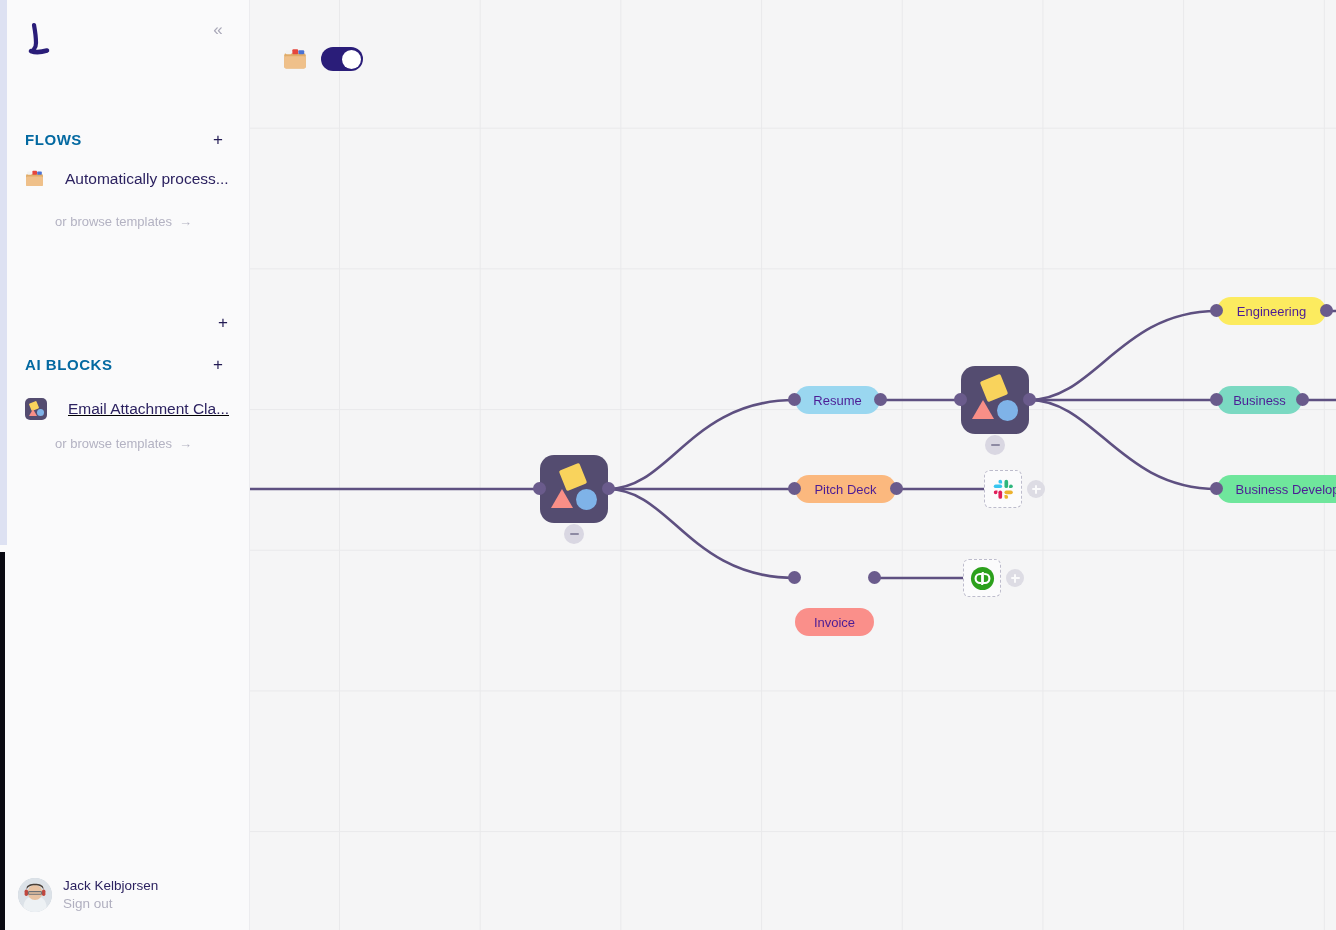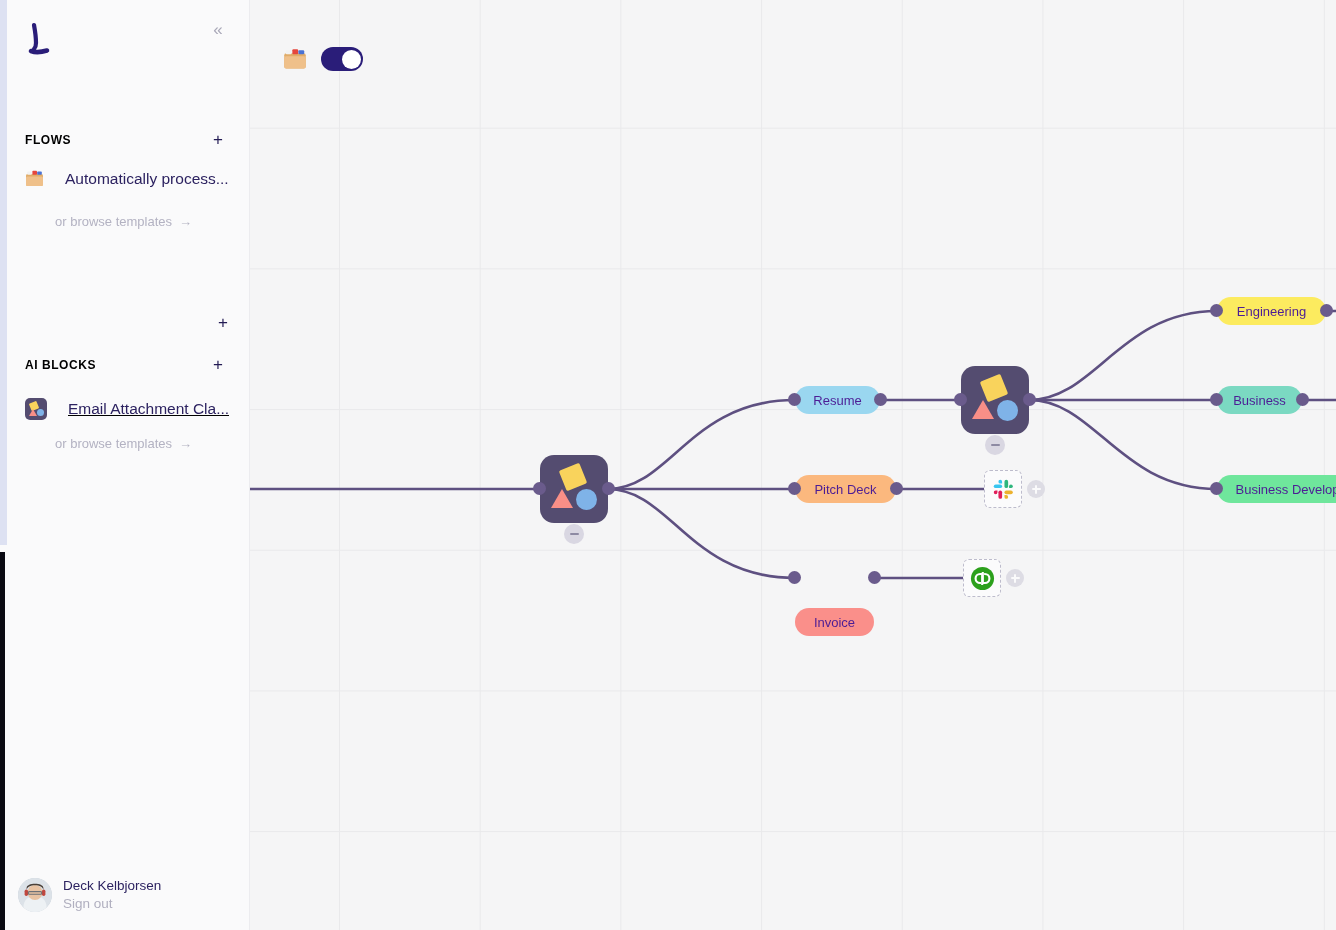--- a/index.html
+++ b/index.html
@@ -60,24 +60,24 @@
 
   .section-head {
     position: absolute;
     left: 25px;
     width: 200px;
     display: flex;
     align-items: center;
     justify-content: space-between;
   }
   .section-title {
-    font-size: 12px;
+    font-size: 15px;
     font-weight: bold;
     letter-spacing: 0.55px;
-    color: #000000;
+    color: #0369a1;
   }
   .plus-btn {
     font-size: 17px;
     color: #231B54;
     line-height: 1;
     cursor: pointer;
     user-select: none;
     padding: 0 2px;
     font-weight: 400;
   }
@@ -387,21 +387,21 @@
           <circle cx="17" cy="17" r="17" fill="#DCE2E8"></circle>
           <circle cx="17" cy="29" r="11.5" fill="#EDF1F4"></circle>
           <circle cx="17" cy="14.5" r="7.6" fill="#E8C3A3"></circle>
           <path d="M8.6 12.6 C8.6 5.6 25.4 5.6 25.4 12.6 L25.4 10 C25.4 4.4 8.6 4.4 8.6 10 Z" fill="#4A4038"></path>
           <rect x="6.6" y="11.6" width="3.4" height="6.4" rx="1.7" fill="#C0473E"></rect>
           <rect x="24" y="11.6" width="3.4" height="6.4" rx="1.7" fill="#C0473E"></rect>
           <rect x="10.2" y="13.6" width="13.6" height="2.6" rx="1.3" fill="none" stroke="#6C7076" stroke-width="1.1"></rect>
         </svg>
       </div>
       <div class="user-text">
-        <div class="user-name">Deck Kelbjorsen</div>
+        <div class="user-name">Jack Kelbjorsen</div>
         <div class="user-signout">Sign out</div>
       </div>
     </div>
   </aside>
 
   <main id="canvas">
 
     <div id="flow-header">
       <span class="title-emoji">
         <svg width="24" height="24" viewBox="0 0 19 19">

